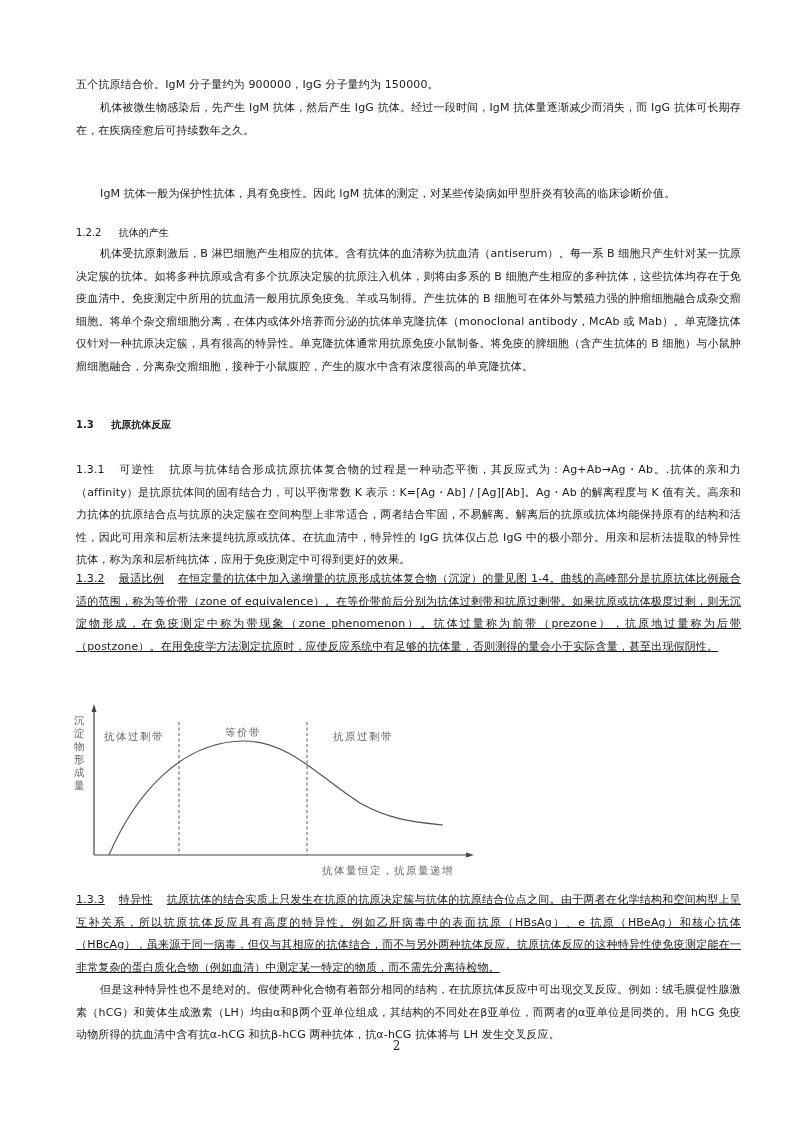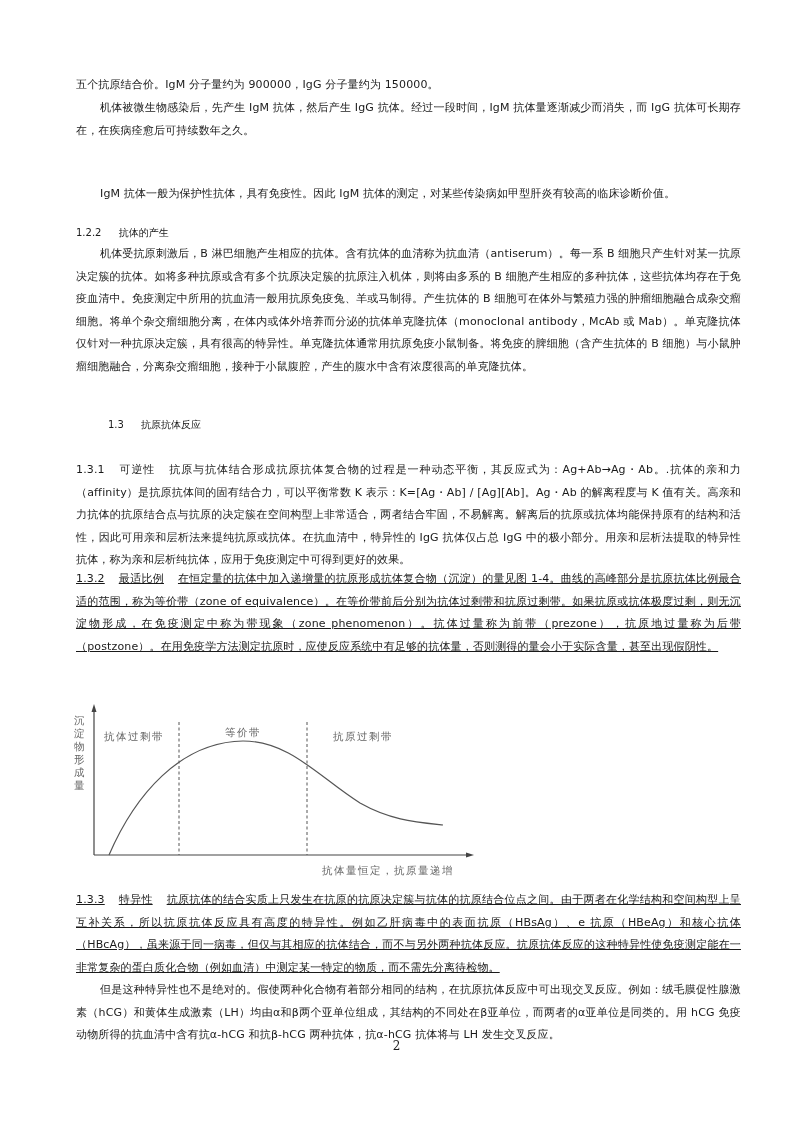--- a/index.html
+++ b/index.html
@@ -2,21 +2,21 @@
 <html><head>
 <meta charset="utf-8">
 <style>
   html, body { margin: 0; padding: 0; background: #ffffff; }
   body { width: 793px; height: 1122px; position: relative; overflow: hidden;
          font-family: "DejaVu Sans", "Liberation Sans", sans-serif; color: #1a1a1a; }
   .p { position: absolute; left: 76px; width: 665px; font-size: 11px; line-height: 22.5px;
        letter-spacing: 0.15px; margin: 0; text-align: justify; }
   .indent { text-indent: 24px; }
   .h { position: absolute; left: 76px; font-size: 10px; line-height: 20px; margin: 0; }
-  .bold { font-weight: normal; margin-left: 32px; }
+  .bold { font-weight: bold; }
   .lead { margin-right: 14px; }
   .lead2 { margin-right: 14px; }
   .figure { position: absolute; left: 70px; top: 700px; width: 410px; height: 185px; }
   .figure svg { display: block; }
   .pagenum { position: absolute; top: 1039px; left: 0; width: 793px; text-align: center;
              font-family: "DejaVu Serif", "Liberation Serif", serif; font-size: 12px; }
 </style>
 </head>
 <body>
 

